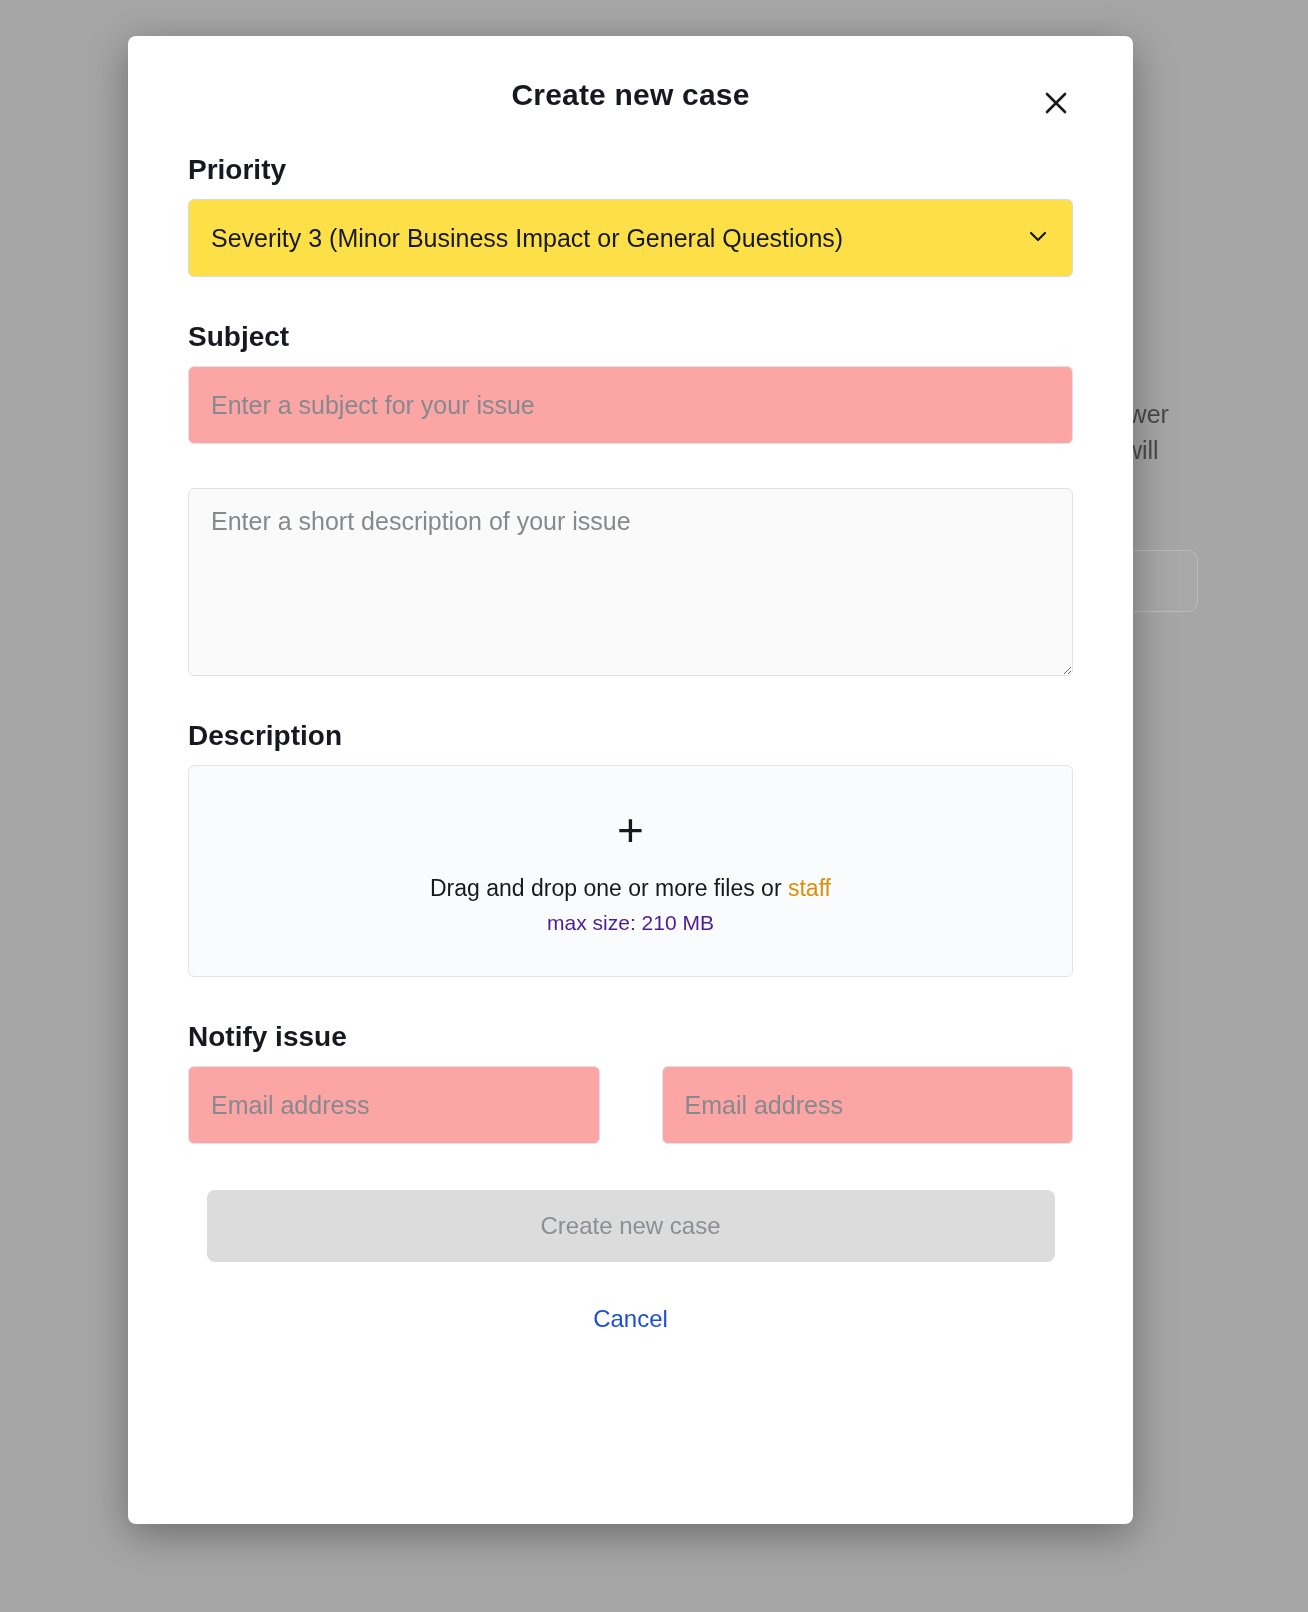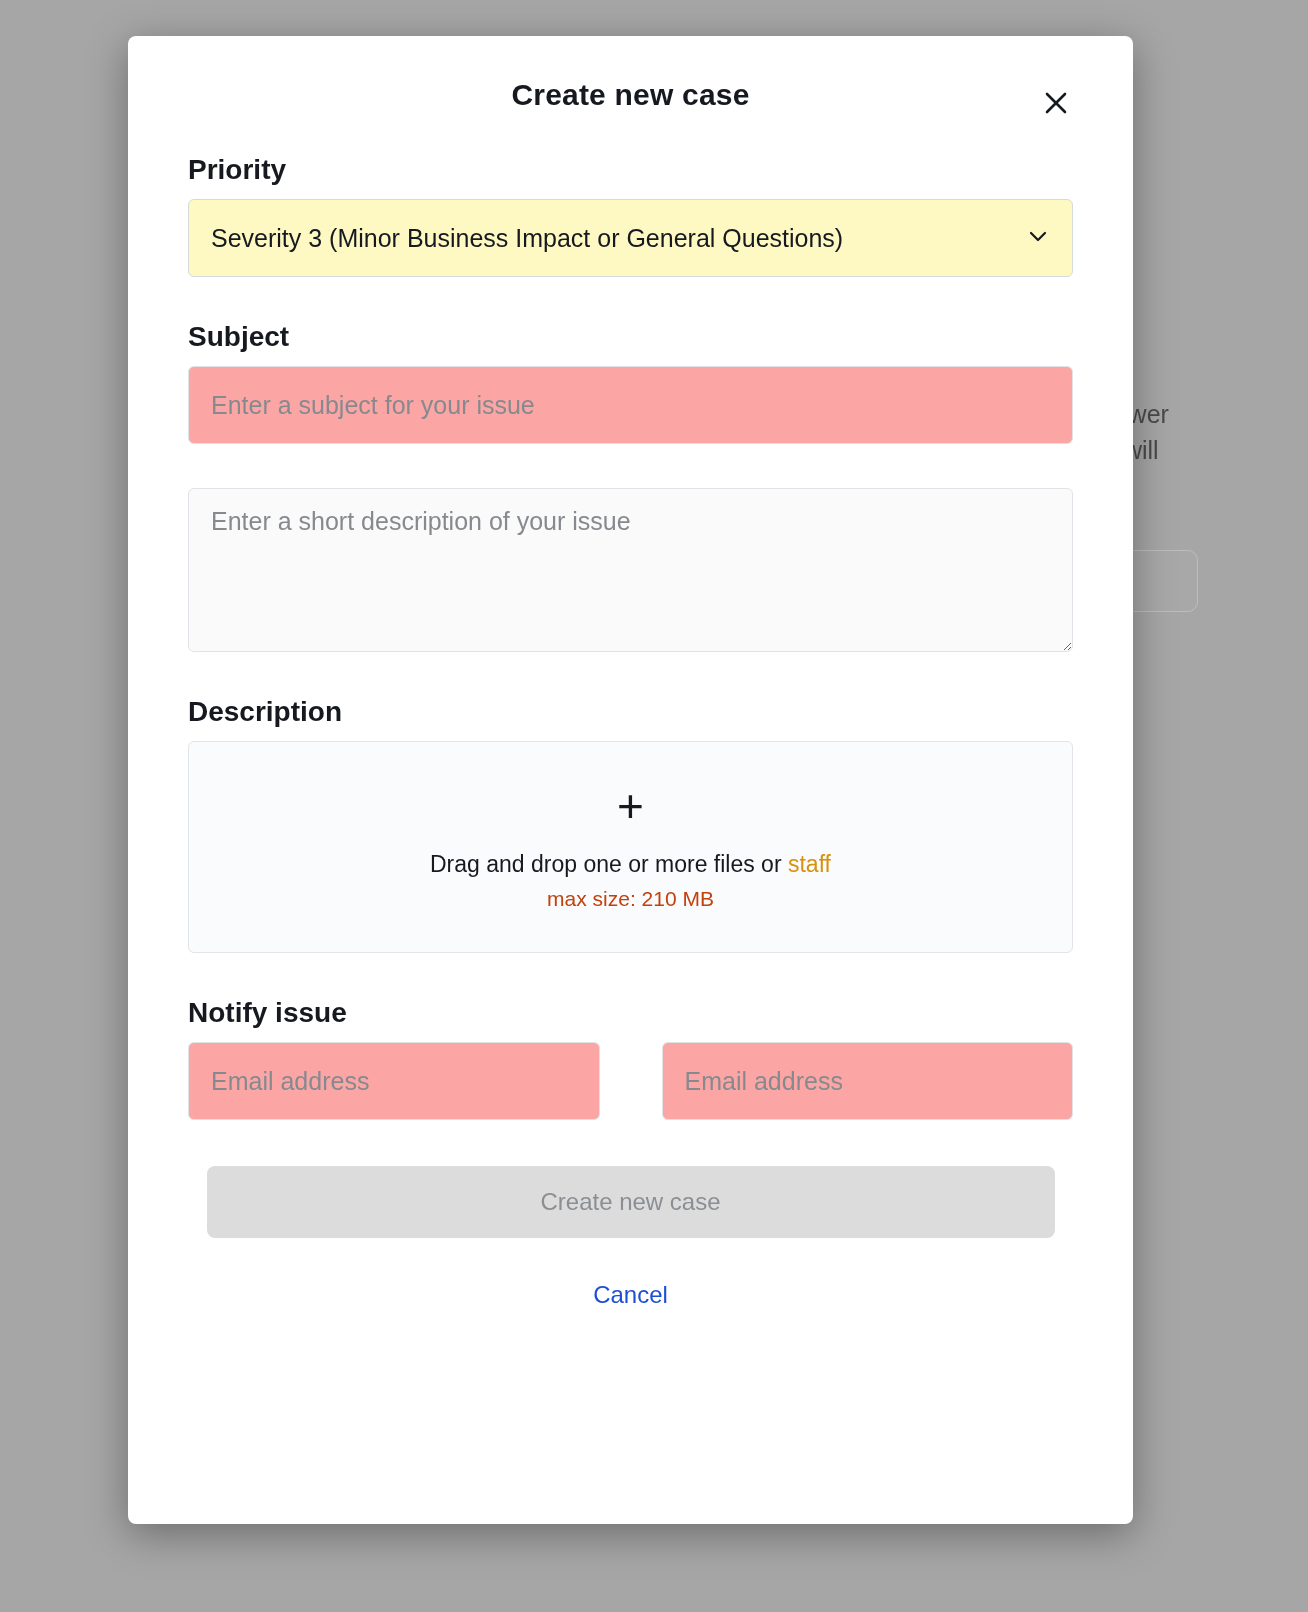--- a/index.html
+++ b/index.html
@@ -98,21 +98,21 @@
   
   .select-wrap {
     position: relative;
     width: 100%;
   }
   .select-box {
     width: 100%;
     height: 78px;
     border: 1px solid #d5dbdb;
     border-radius: 6px;
-    background: #fef9c3;
+    background: #fde047;
     display: flex;
     align-items: center;
     padding: 0 22px;
     font-size: 25px;
     color: #16191f;
     cursor: pointer;
   }
   .chevron {
     position: absolute;
     right: 22px;
@@ -131,21 +131,21 @@
     padding: 0 22px;
     font-size: 25px;
     color: #16191f;
     font-family: "Liberation Sans", sans-serif;
   }
   .text-input::placeholder { color: #868a8e; }
 
   
   .text-area {
     width: 100%;
-    height: 164px;
+    height: 188px;
     border: 1px solid #dfe3e8;
     border-radius: 6px;
     background: #fafafa;
     padding: 18px 22px;
     font-size: 25px;
     color: #16191f;
     font-family: "Liberation Sans", sans-serif;
     resize: vertical;
     display: block;
   }
@@ -174,21 +174,21 @@
   .dz-line1 {
     font-size: 23px;
     color: #16191f;
   }
   .dz-browse {
     color: #d9900b;
     cursor: pointer;
   }
   .dz-line2 {
     font-size: 21px;
-    color: #c2410c;
+    color: #4c1d95;
     margin-top: 9px;
   }
 
   
   .notify-row {
     display: flex;
     gap: 62px;
   }
   .notify-row .text-input { flex: 1 1 0; }
 

